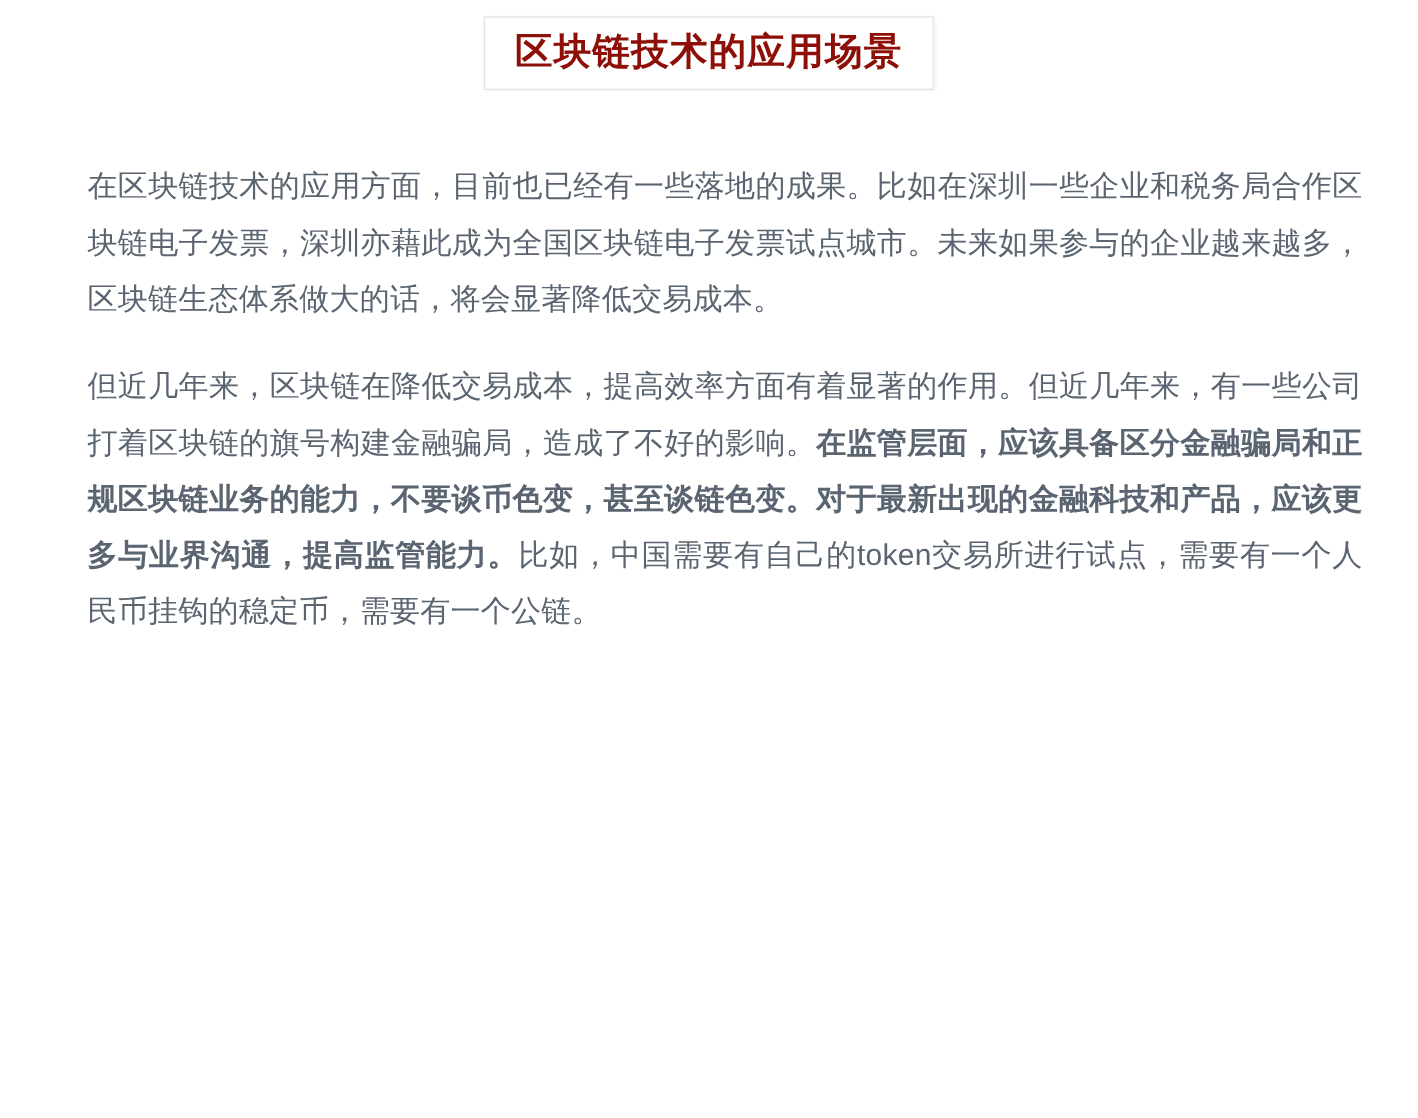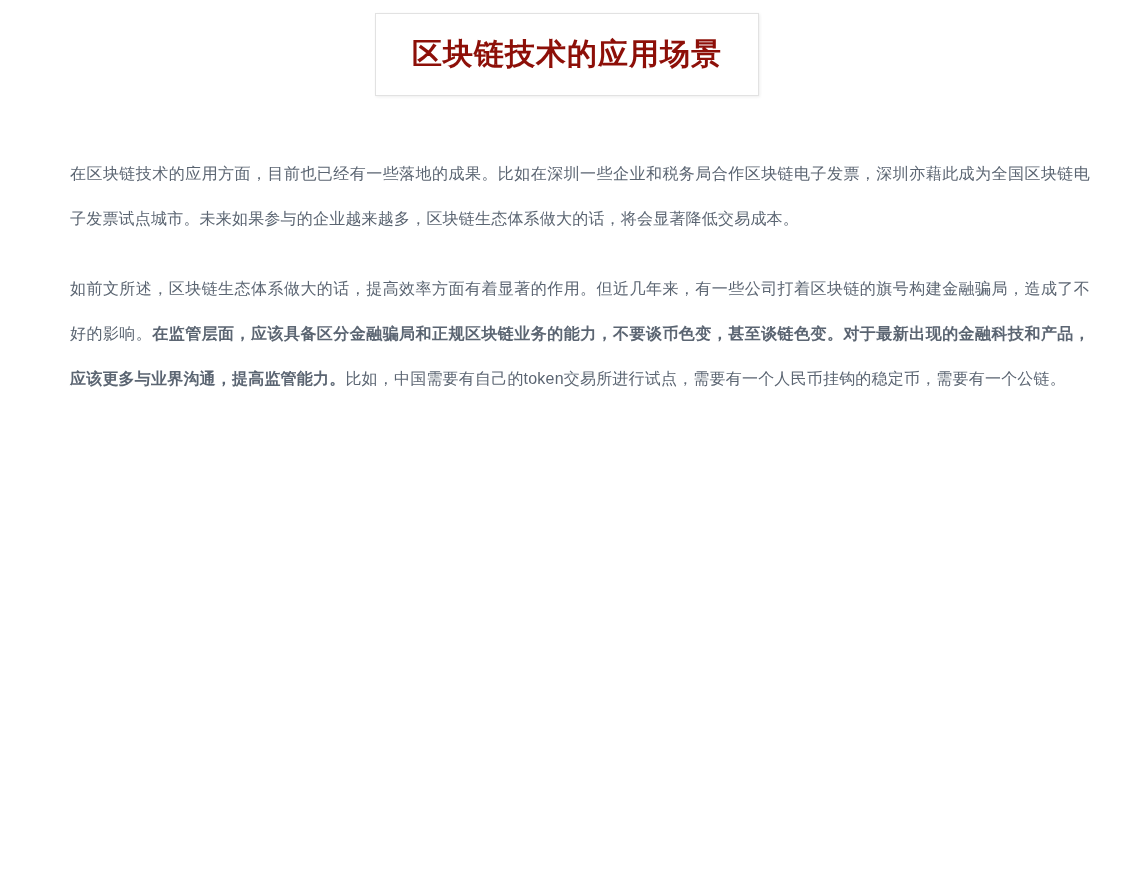--- a/index.html
+++ b/index.html
@@ -20,34 +20,34 @@
     justify-content: center;
     padding-top: 13px;
   }
   .title-box {
     background: #ffffff;
     border: 1px solid #e2e2e2;
     box-shadow: 1px 1px 3px rgba(0,0,0,0.07);
     padding: 10px 24px 11px 24px;
   }
   .title-text {
-    margin: 12px;
+    margin: 0;
     font-size: 30px;
     line-height: 36px;
     font-weight: 700;
     color: #8d0f08;
     letter-spacing: 1px;
     font-family: "Liberation Sans", sans-serif;
   }
   .content {
     padding: 55px 44px 0 70px;
   }
   .content p {
     margin: 0 0 25px 0;
-    font-size: 16px;
+    font-size: 24px;
     line-height: 45px;
     color: #5b6572;
     text-align: justify;
     letter-spacing: 0.2px;
   }
   .content p:last-child {
     margin-bottom: 0;
   }
   .seg { font-weight: 400; }
   .seg-bold { font-weight: 700; }
@@ -65,18 +65,18 @@
 
   <div class="content">
 
     <p>
       <span class="seg">在区块链技术的应用方面，目前也已经有一些落地的成果。比如在深圳一些企业和税务局合作区块链电子发票，深圳亦藉此成为全国区块链电子发票试点城市。未来如果参与的企业越来越多，区块链生态体系做大的话，将会显著降低交易成本。</span>
     </p>
 
 
 
     <p>
-      <span class="seg">如前文所述，区块链生态体系做大的话，提高效率方面有着显著的作用。但近几年来，有一些公司打着区块链的旗号构建金融骗局，造成了不好的影响。</span><span class="seg-bold">在监管层面，应该具备区分金融骗局和正规区块链业务的能力，不要谈币色变，甚至谈链色变。对于最新出现的金融科技和产品，应该更多与业界沟通，提高监管能力。</span><span class="seg">比如，中国需要有自己的token交易所进行试点，需要有一个人民币挂钩的稳定币，需要有一个公链。</span>
+      <span class="seg">但近几年来，区块链在降低交易成本，提高效率方面有着显著的作用。但近几年来，有一些公司打着区块链的旗号构建金融骗局，造成了不好的影响。</span><span class="seg-bold">在监管层面，应该具备区分金融骗局和正规区块链业务的能力，不要谈币色变，甚至谈链色变。对于最新出现的金融科技和产品，应该更多与业界沟通，提高监管能力。</span><span class="seg">比如，中国需要有自己的token交易所进行试点，需要有一个人民币挂钩的稳定币，需要有一个公链。</span>
     </p>
 
   </div>
 
 </div>
 
 </body></html>

